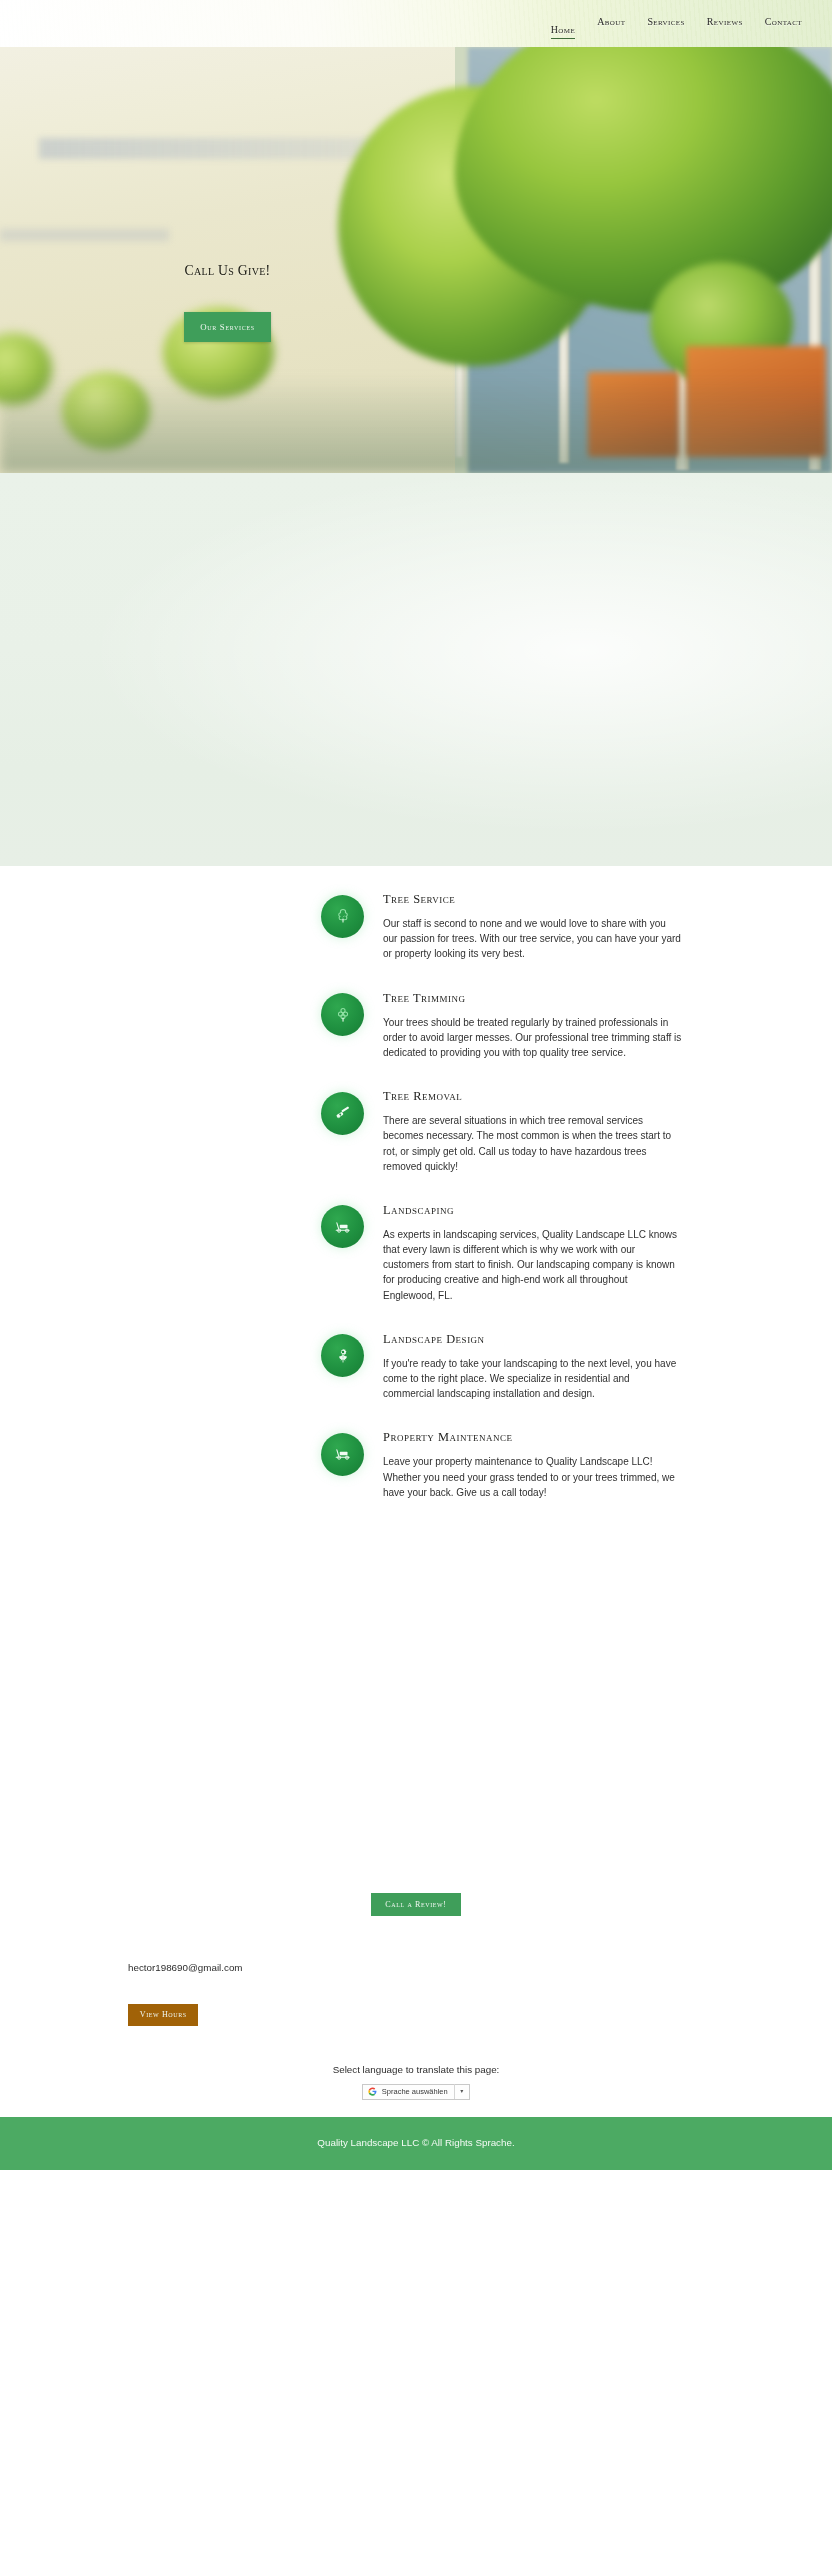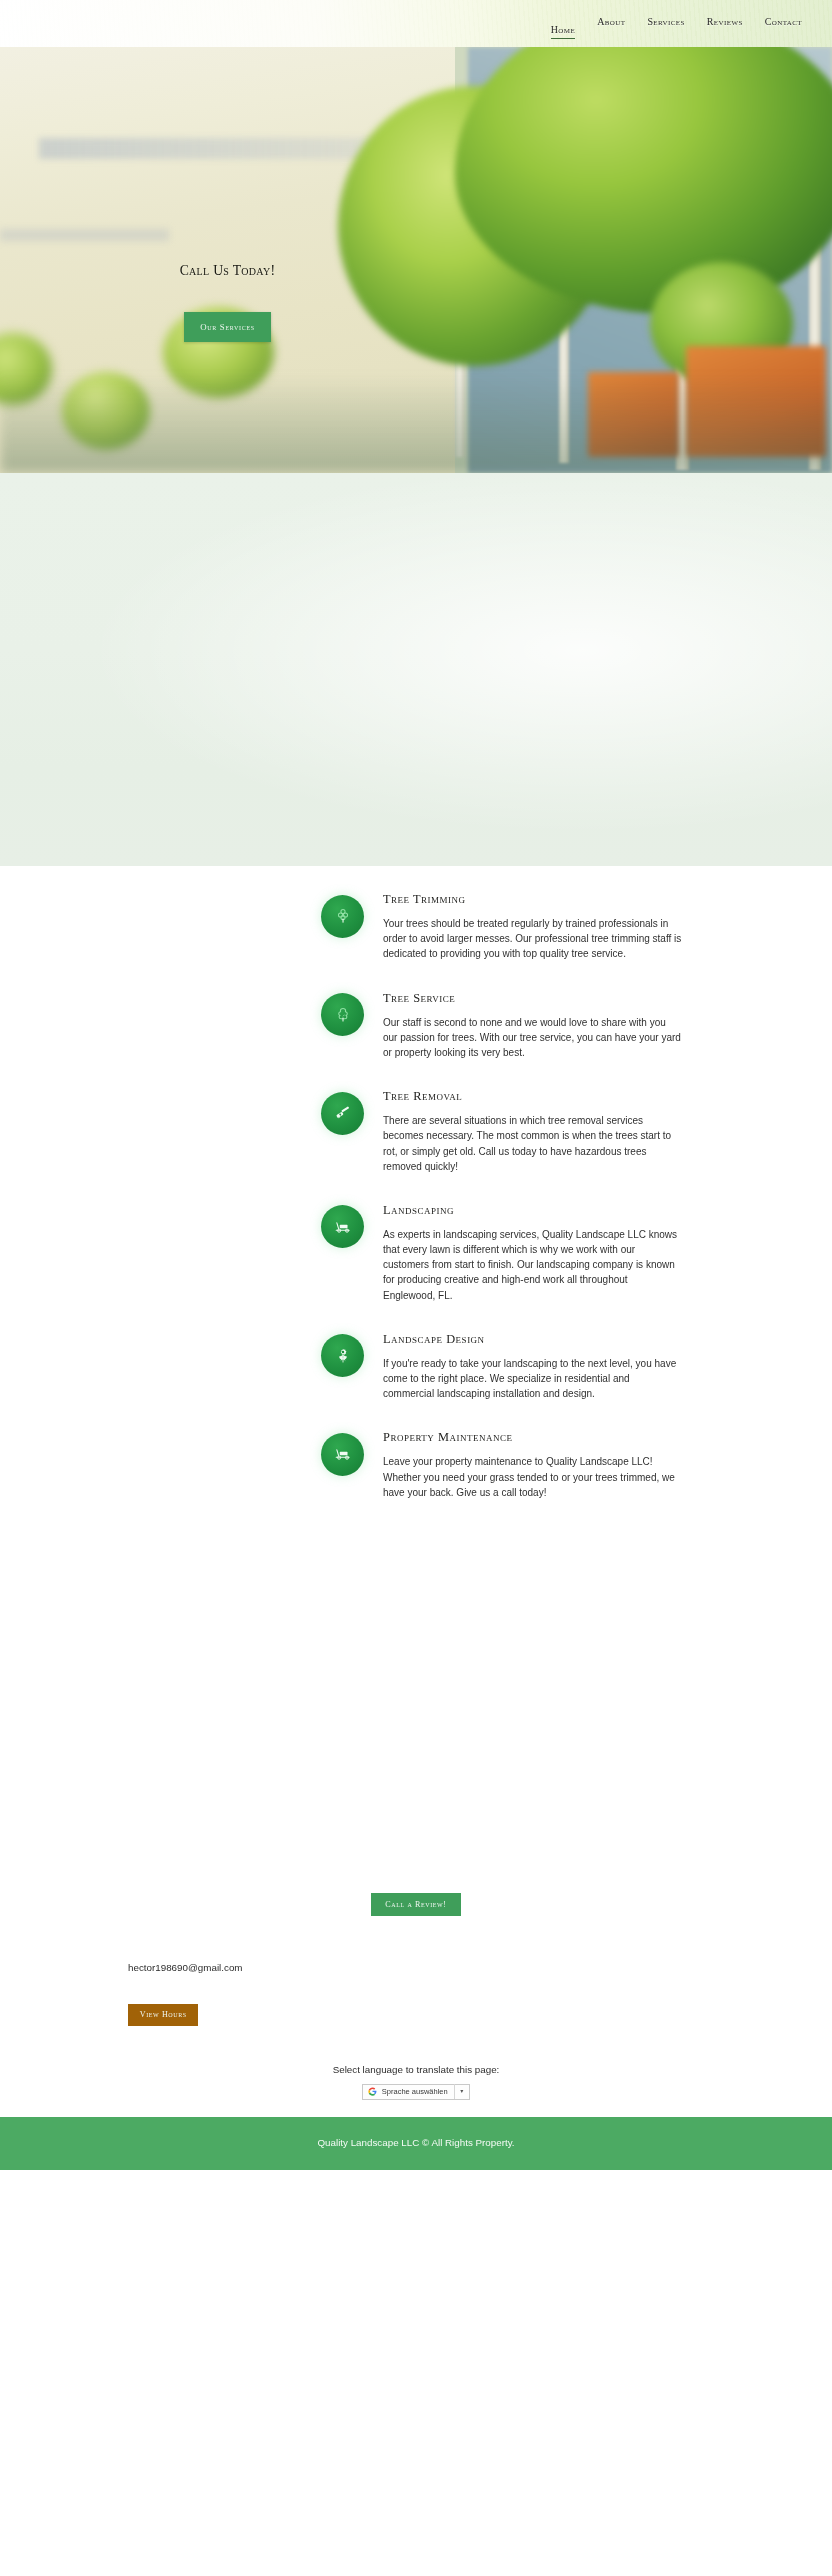--- a/index.html
+++ b/index.html
@@ -352,62 +352,62 @@
     <div class="hp-tree-big"></div>
     <div class="hp-tree-small1"></div>
     <div class="hp-planter" style="left:686px; top:299px; width:140px; height:111px;"></div>
     <div class="hp-planter" style="left:588px; top:325px; width:91px; height:85px;"></div>
     <div class="hp-bush-a"></div>
     <div class="hp-bush-b"></div>
     <div class="hp-bush-c"></div>
     <div class="hp-ground"></div>
   </div>
   <div class="hero-inner">
-    <div class="hero-sub">Call Us Today!</div>
+    <div class="hero-sub">Call Us Give!</div>
     <div class="hero-btn-wrap">
       <button class="hero-btn">Our Services</button>
     </div>
   </div>
 </section>
 
 <section class="pale-band"></section>
 
 <section class="services">
+
+  <div class="service-row">
+    <div class="service-icon">
+      <svg width="22" height="22" viewBox="0 0 34 34">
+        <g fill="none" stroke="#8fe0a3" stroke-width="1.6">
+          <path d="M17 7c-2.3 0-4 1.6-4 3.6 0 .4.1.8.2 1.2-1.6.3-2.8 1.6-2.8 3.2 0 1.2.7 2.2 1.7 2.8-.7.5-1.1 1.3-1.1 2.2 0 1.6 1.4 2.9 3.1 2.9h5.8c1.7 0 3.1-1.3 3.1-2.9 0-.9-.4-1.7-1.1-2.2 1-.6 1.7-1.6 1.7-2.8 0-1.6-1.2-2.9-2.8-3.2.1-.4.2-.8.2-1.2C21 8.6 19.3 7 17 7z"></path>
+        </g>
+        <rect x="16.2" y="21" width="1.6" height="6" fill="#eaf9ee"></rect>
+        <path d="M17 19l2.6-2.6" stroke="#8fe0a3" stroke-width="1.3" fill="none"></path>
+      </svg>
+    </div>
+    <div class="service-body">
+      <div class="service-title">Tree Service</div>
+      <p class="service-desc">Our staff is second to none and we would love to share with you our passion for trees. With our tree service, you can have your yard or property looking its very best.</p>
+    </div>
+  </div>
 
   <div class="service-row">
     <div class="service-icon">
       <svg width="22" height="22" viewBox="0 0 34 34">
         <g fill="none" stroke="#8fe0a3" stroke-width="1.6">
           <circle cx="17" cy="10" r="3.2"></circle>
           <circle cx="13.2" cy="15.4" r="3.2"></circle>
           <circle cx="20.8" cy="15.4" r="3.2"></circle>
           <circle cx="17" cy="19.4" r="3.2"></circle>
         </g>
         <rect x="16.2" y="21" width="1.7" height="6.2" fill="#eaf9ee"></rect>
       </svg>
     </div>
     <div class="service-body">
       <div class="service-title">Tree Trimming</div>
       <p class="service-desc">Your trees should be treated regularly by trained professionals in order to avoid larger messes. Our professional tree trimming staff is dedicated to providing you with top quality tree service.</p>
-    </div>
-  </div>
-
-  <div class="service-row">
-    <div class="service-icon">
-      <svg width="22" height="22" viewBox="0 0 34 34">
-        <g fill="none" stroke="#8fe0a3" stroke-width="1.6">
-          <path d="M17 7c-2.3 0-4 1.6-4 3.6 0 .4.1.8.2 1.2-1.6.3-2.8 1.6-2.8 3.2 0 1.2.7 2.2 1.7 2.8-.7.5-1.1 1.3-1.1 2.2 0 1.6 1.4 2.9 3.1 2.9h5.8c1.7 0 3.1-1.3 3.1-2.9 0-.9-.4-1.7-1.1-2.2 1-.6 1.7-1.6 1.7-2.8 0-1.6-1.2-2.9-2.8-3.2.1-.4.2-.8.2-1.2C21 8.6 19.3 7 17 7z"></path>
-        </g>
-        <rect x="16.2" y="21" width="1.6" height="6" fill="#eaf9ee"></rect>
-        <path d="M17 19l2.6-2.6" stroke="#8fe0a3" stroke-width="1.3" fill="none"></path>
-      </svg>
-    </div>
-    <div class="service-body">
-      <div class="service-title">Tree Service</div>
-      <p class="service-desc">Our staff is second to none and we would love to share with you our passion for trees. With our tree service, you can have your yard or property looking its very best.</p>
     </div>
   </div>
 
   <div class="service-row">
     <div class="service-icon">
       <svg width="22" height="22" viewBox="0 0 34 34">
         <g fill="#f0fbf3">
           <rect x="7" y="17.5" width="10.5" height="5" rx="1.6" transform="rotate(-32 12 20)"></rect>
           <rect x="14.5" y="10" width="12.5" height="3.4" rx="1.2" transform="rotate(-32 20 12)"></rect>
         </g>
@@ -511,15 +511,15 @@
         <path fill="#FBBC05" d="M11.5 28.5c-.5-1.4-.8-2.9-.8-4.5s.3-3.1.7-4.5l-7.1-5.5C2.8 17 2 20.4 2 24s.8 7 2.3 10z"></path>
         <path fill="#EA4335" d="M24 10.7c4.1 0 6.9 1.8 8.5 3.3l6.2-6C34.9 4.5 29.9 2 24 2 15.4 2 8 7 4.3 14.5l7.1 5.5c1.8-5.3 6.7-9.3 12.6-9.3z"></path>
       </svg>
     </span>
     <span class="translate-text">Sprache auswählen</span>
     <span class="translate-caret">▼</span>
   </div>
 </section>
 
 <footer class="site-footer">
-  <div class="footer-text">Quality Landscape LLC © All Rights Property.</div>
+  <div class="footer-text">Quality Landscape LLC © All Rights Sprache.</div>
 </footer>
 
 
 </body></html>

